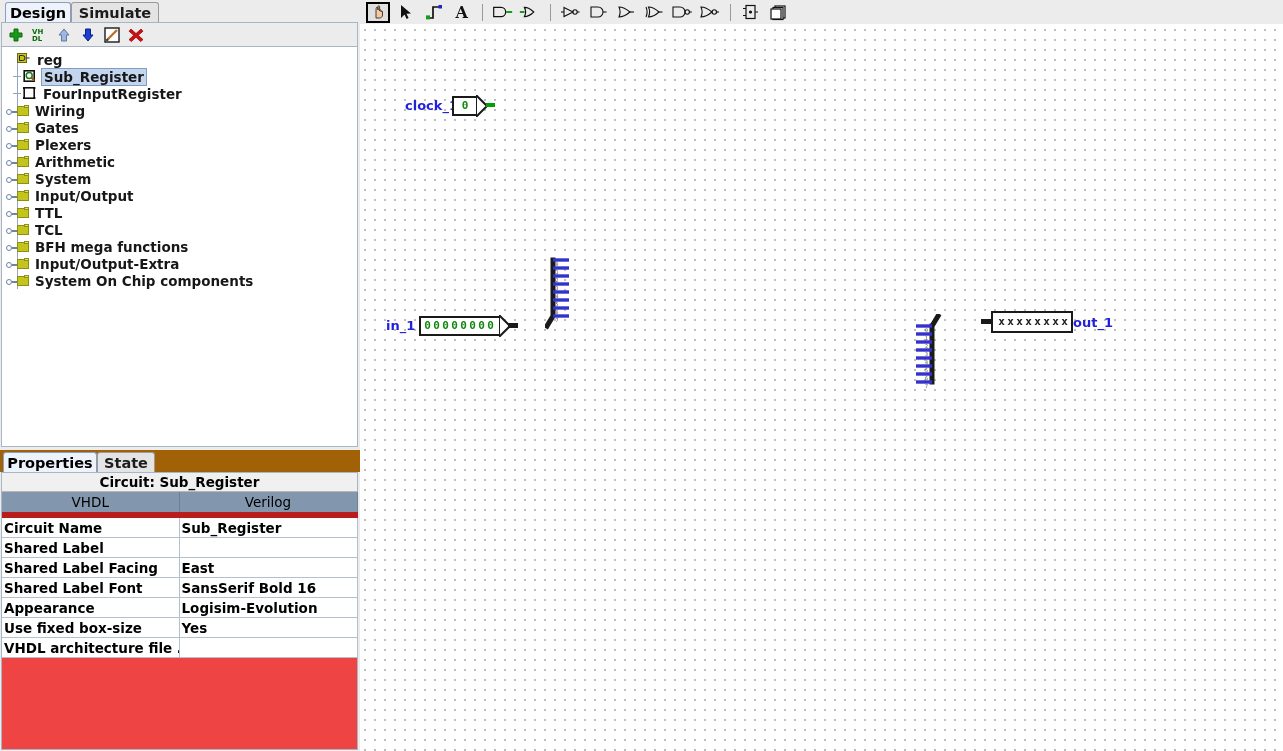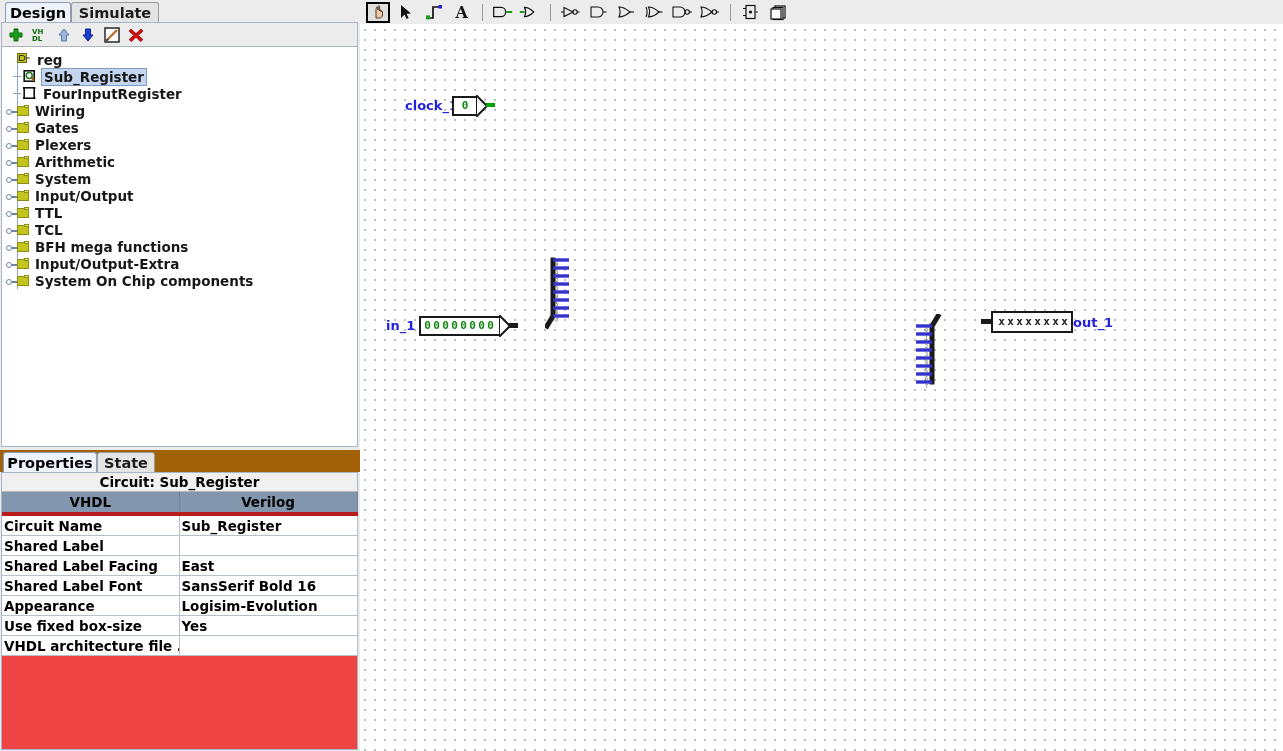--- a/index.html
+++ b/index.html
@@ -208,25 +208,25 @@
     text-align: center;
     font-weight: bold;
     font-size: 13.5px;
     background: #f0f0f0;
     border-bottom: 1px solid #b6b6b6;
   }
   #prop-table { width: 100%; border-collapse: collapse; table-layout: fixed; }
   #prop-table th {
     background: #8296ae;
     color: #000;
-    font-weight: bold;
+    font-weight: normal;
     font-size: 13.5px;
     height: 18px;
     border-right: 1px solid #6d7f95;
-    border-bottom: 4px solid #b91c1c;
+    border-bottom: 6px solid #b91c1c;
   }
   #prop-table td {
     background: #ffffff;
     height: 19px;
     font-weight: bold;
     font-size: 13.5px;
     padding: 0 0 0 2px;
     border-right: 1px solid #b6c0cc;
     border-bottom: 1px solid #b6c0cc;
     white-space: nowrap;

